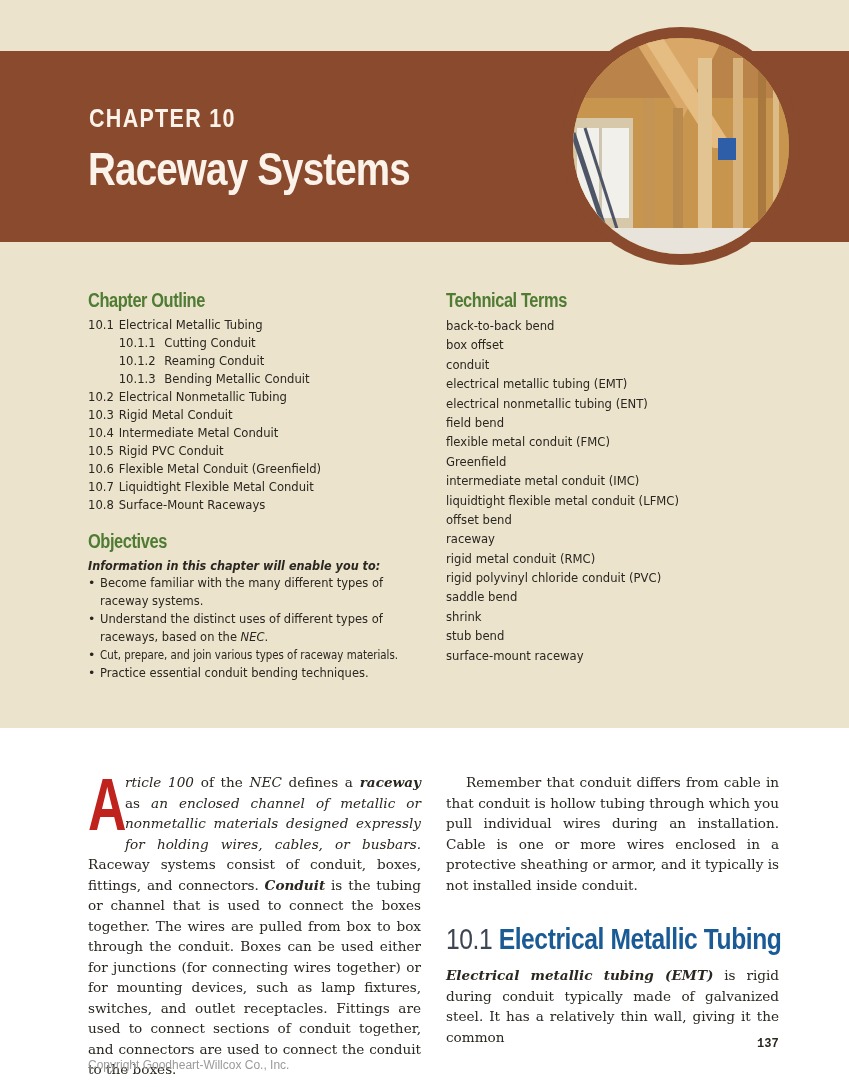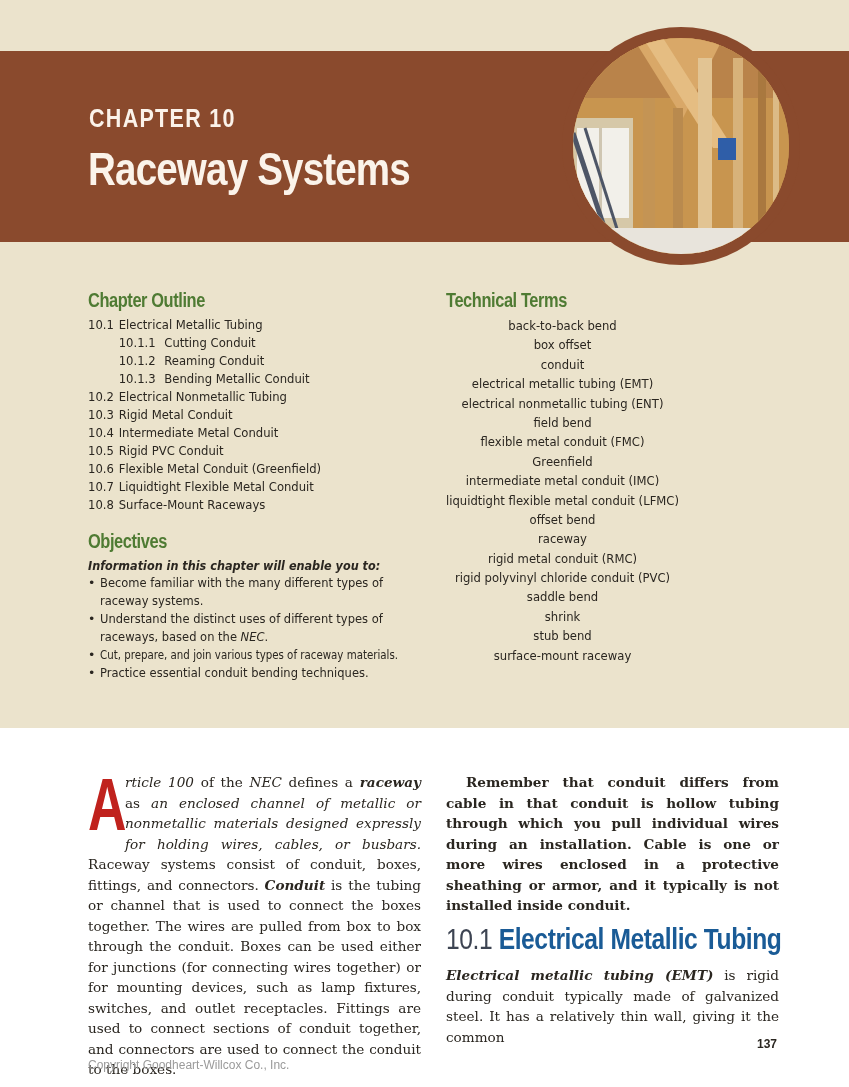--- a/index.html
+++ b/index.html
@@ -66,58 +66,58 @@
       position: absolute; left: 88px; top: 574px; width: 330px; margin: 0; padding: 0; list-style: none;
       font-family: "DejaVu Sans", sans-serif; font-size: 12.5px; color: #2a2620; line-height: 18px;
     }
     .objectives-list li { position: relative; padding-left: 12px; }
     .objectives-list li .bullet { position: absolute; left: 0; top: 0; }
     .objectives-list li .txt { display: inline-block; transform: scaleX(0.92); transform-origin: left top; width: 340px; }
     .objectives-list li.tight .txt { transform: scaleX(0.82); width: 390px; white-space: nowrap; }
 
     .terms-list {
       position: absolute; left: 446px; top: 316px; margin: 0; padding: 0; list-style: none;
-      font-family: "DejaVu Sans", sans-serif; font-size: 12.5px; color: #2a2620; text-align: center;
+      font-family: "DejaVu Sans", sans-serif; font-size: 12.5px; color: #2a2620;
     }
     .terms-list li { height: 19.4px; line-height: 19.4px; white-space: nowrap; transform: scaleX(0.93); transform-origin: left center; }
 
     .body-col {
       position: absolute; width: 333px;
       font-family: "DejaVu Serif", serif; font-size: 13.6px; line-height: 20.5px; color: #2a2620;
       text-align: justify; hyphens: manual;
     }
     .body-col p { margin: 0; }
     .col-left { left: 88px; top: 772px; }
     .col-right { left: 446px; top: 772px; }
     .drop-cap {
       float: left; font-family: "Liberation Sans", sans-serif; font-weight: bold;
       color: #c0221d; font-size: 74px; line-height: 58px; height: 58px;
       margin: 4px 3px 0 0; transform: scaleX(0.72); transform-origin: left top; width: 34px;
     }
-    .indent { text-indent: 20px; font-weight: bold; }
+    .indent { text-indent: 20px; }
     .term-bold { font-weight: bold; font-style: italic; }
     .it { font-style: italic; }
 
     .h2-section {
       position: absolute; left: 446px; top: 922px; white-space: nowrap;
       font-family: "Liberation Sans", sans-serif; font-size: 30px;
       transform: scaleX(0.82); transform-origin: left top; letter-spacing: -0.5px;
     }
     .h2-num { color: #3d4452; }
     .h2-title { color: #1a5b96; font-weight: bold; }
 
     .body-col-2 { left: 446px; top: 965px; }
 
     .footer-copy {
       position: absolute; left: 88px; top: 1040px;
       font-family: Liberation Sans, sans-serif; font-size: 12px; color: #9a9a9a; margin-top: 18px;
     }
     .page-number {
       position: absolute; left: 757px; top: 1037px;
-      font-family: Liberation Sans, sans-serif; font-weight: bold; font-size: 12px; color: #2a2620;
+      font-family: Liberation Mono, monospace; font-weight: bold; font-size: 12px; color: #2a2620;
     }
   </style>
 </head>
 <body>
 
 <div class="top-panel"></div>
 <div class="banner"></div>
 <div class="chapter-label">CHAPTER 10</div>
 <div class="chapter-title">Raceway Systems</div>
 

